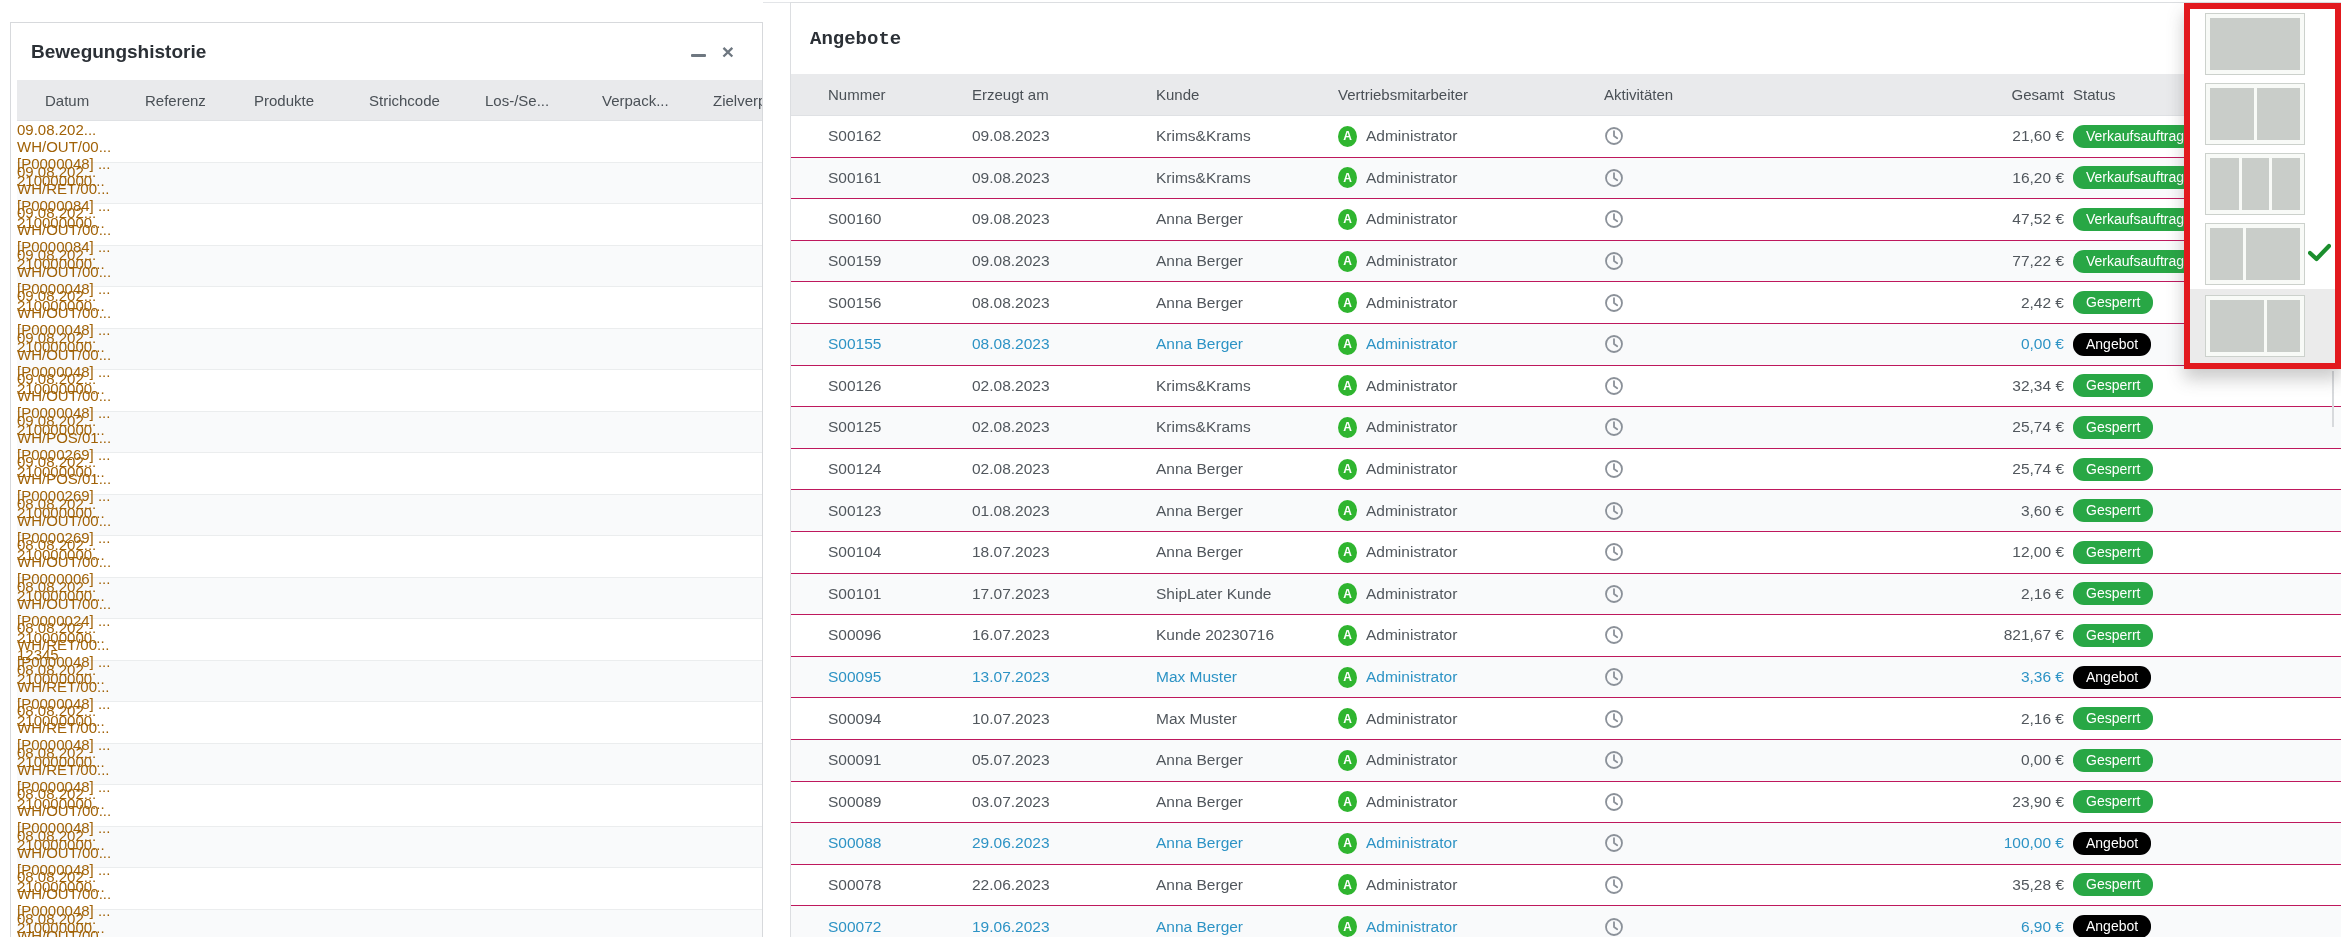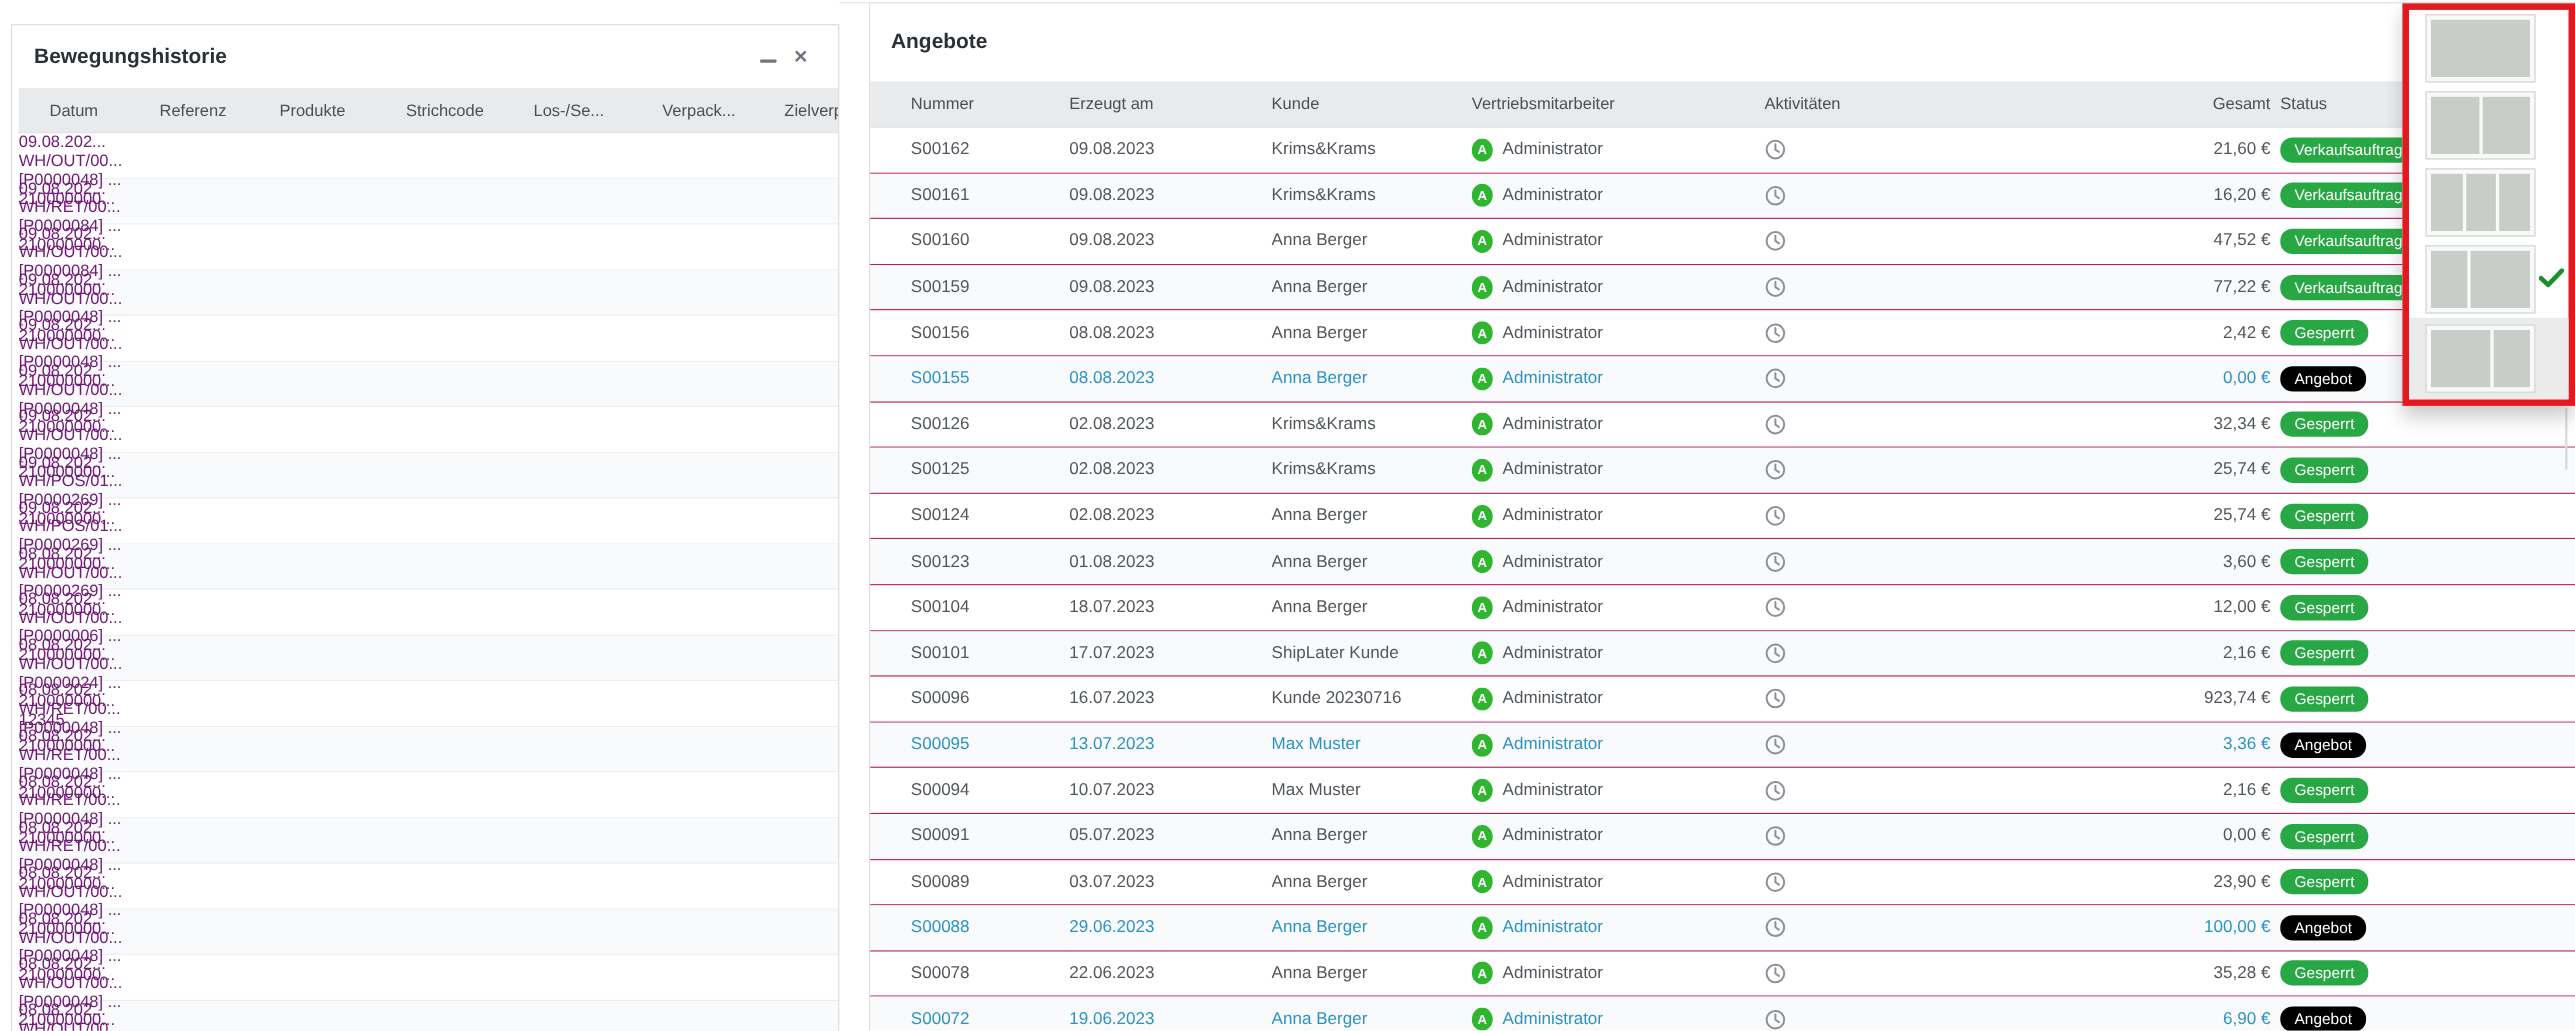--- a/index.html
+++ b/index.html
@@ -7,33 +7,33 @@
     width:2341px;height:937px;overflow:hidden;position:relative;
     background:#ffffff;font-family:"Liberation Sans",sans-serif;
     -webkit-font-smoothing:antialiased;
   }
   
   .window{position:absolute;background:#fff;overflow:hidden;box-sizing:border-box;}
   .win-left{left:10px;top:22px;width:753px;height:928px;border:1px solid #d7d9dc;}
   .win-right{left:790px;top:2px;width:1551px;height:935px;border-top:1px solid #dcdee1;border-left:1px solid #dcdee1;}
   .win-header{display:flex;align-items:center;padding:0 20px;box-sizing:border-box;}
   .win-left .win-header{height:57px;}
-  .win-right .win-header{height:71px;padding-left:19px;}
+  .win-right .win-header{height:71px;padding-left:19px;font-family:Liberation Mono, monospace;}
   .win-title{font-size:19px;font-weight:bold;color:#2b3036;}
   .win-controls{margin-left:auto;display:flex;align-items:center;gap:16px;padding-right:8px;}
   .ctrl-min{width:15px;height:3px;background:#6e7780;border-radius:1px;margin-top:8px;cursor:pointer;}
   .ctrl-close{font-size:21px;font-weight:bold;color:#6e7780;line-height:1;cursor:pointer;}
   
   .tbl{margin:0 0 0 6px;}
   .thead{background:#e9eaec;border-bottom:1px solid #dfe1e4;color:#4a5056;}
   .lgrid{display:grid;grid-template-columns:100px 109px 115px 116px 117px 111px 1fr;padding-left:28px;align-items:center;box-sizing:border-box;}
   .rgrid{display:grid;grid-template-columns:144px 184px 182px 266px 187px 273px 1fr;padding-left:37px;align-items:center;box-sizing:border-box;}
   .win-left .thead{height:41px;font-size:15px;}
   .win-right .thead{height:42px;font-size:15px;}
-  .lrow{height:40.5px;border-bottom:1px solid #ebedee;font-size:15px;color:#701a75;cursor:pointer;}
+  .lrow{height:40.5px;border-bottom:1px solid #ebedee;font-size:15px;color:#a16207;cursor:pointer;}
   .rrow{height:41.6px;border-bottom:1px solid #be185d;font-size:15.5px;color:#51575d;cursor:pointer;}
   .alt{background:#f9fafb;}
   .cell{white-space:nowrap;overflow:hidden;}
   .c-right{text-align:right;}
   .c-status{padding-left:9px;overflow:visible;}
   .rrow.blue, .rrow.blue .cell{color:#2d93c5;}
   
   .sales{display:flex;align-items:center;gap:9px;}
   .avatar{width:19px;height:21px;border-radius:50%;background:#2fb52f;color:#fff;
           font-size:12px;font-weight:bold;display:flex;align-items:center;justify-content:center;flex:0 0 auto;}
@@ -488,21 +488,21 @@
           <div class="cell sales">
             <div class="avatar">A</div>
             <div>Administrator</div>
           </div>
           <div class="cell">
             <svg class="clock" viewBox="0 0 20 20">
               <circle cx="10" cy="10" r="8" fill="none" stroke="#8b9199" stroke-width="1.8"></circle>
               <path d="M10 10 L10 5.2 M10 10 L13.2 12.2" fill="none" stroke="#8b9199" stroke-width="1.8" stroke-linecap="round"></path>
             </svg>
           </div>
-          <div class="cell c-right">923,74 €</div>
+          <div class="cell c-right">821,67 €</div>
           <div class="cell c-status"><div class="badge badge-green">Gesperrt</div></div>
         </div>
         <div class="rgrid rrow alt blue">
           <div class="cell">S00095</div>
           <div class="cell">13.07.2023</div>
           <div class="cell">Max Muster</div>
           <div class="cell sales">
             <div class="avatar">A</div>
             <div>Administrator</div>
           </div>

